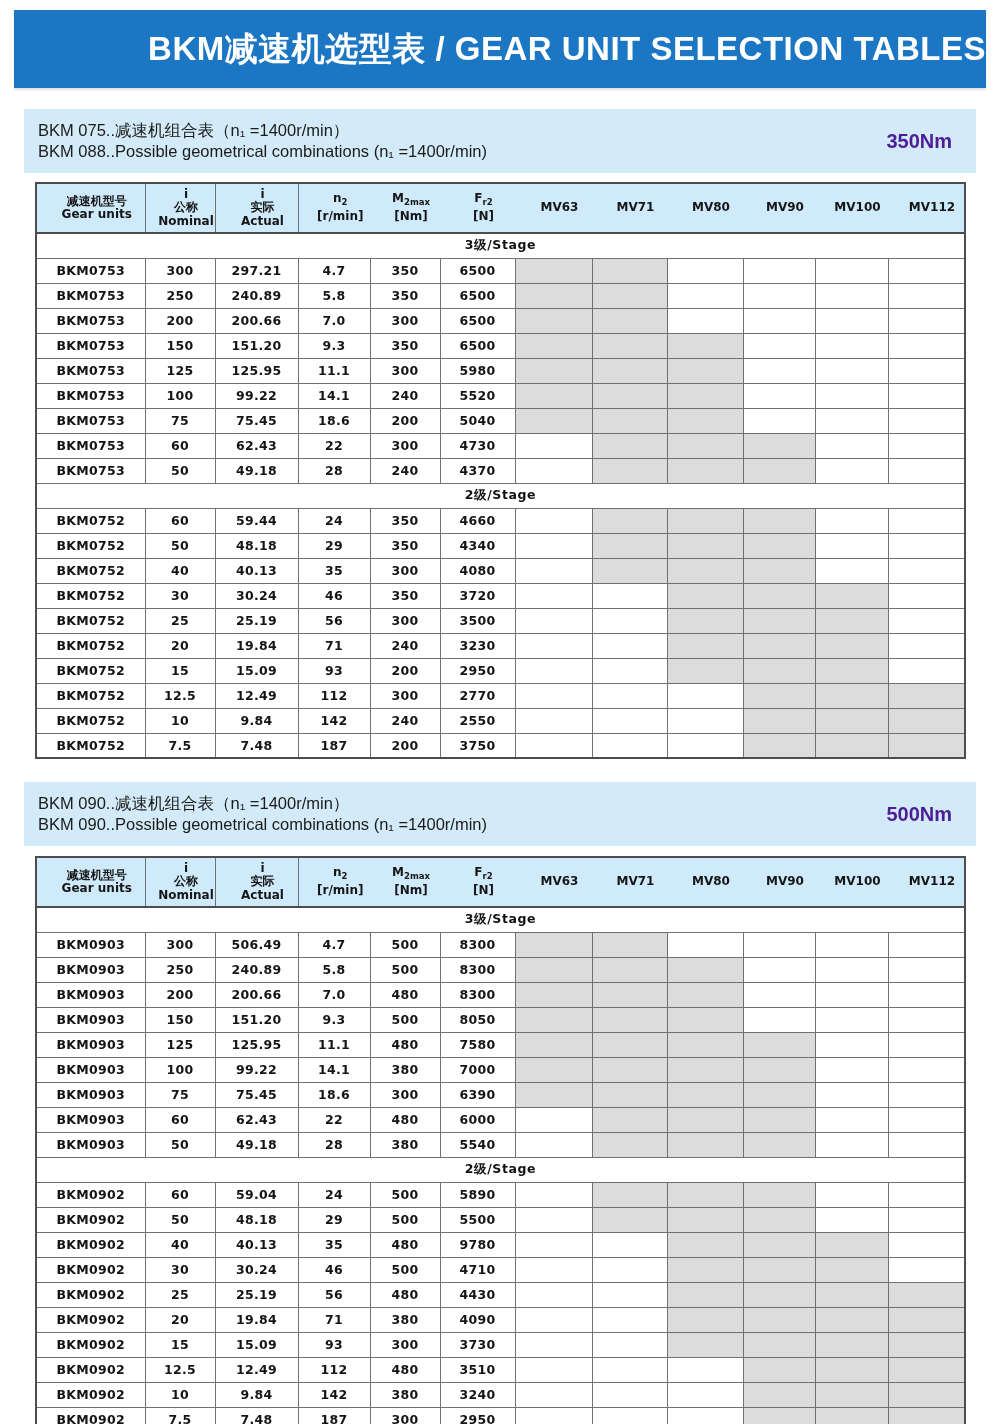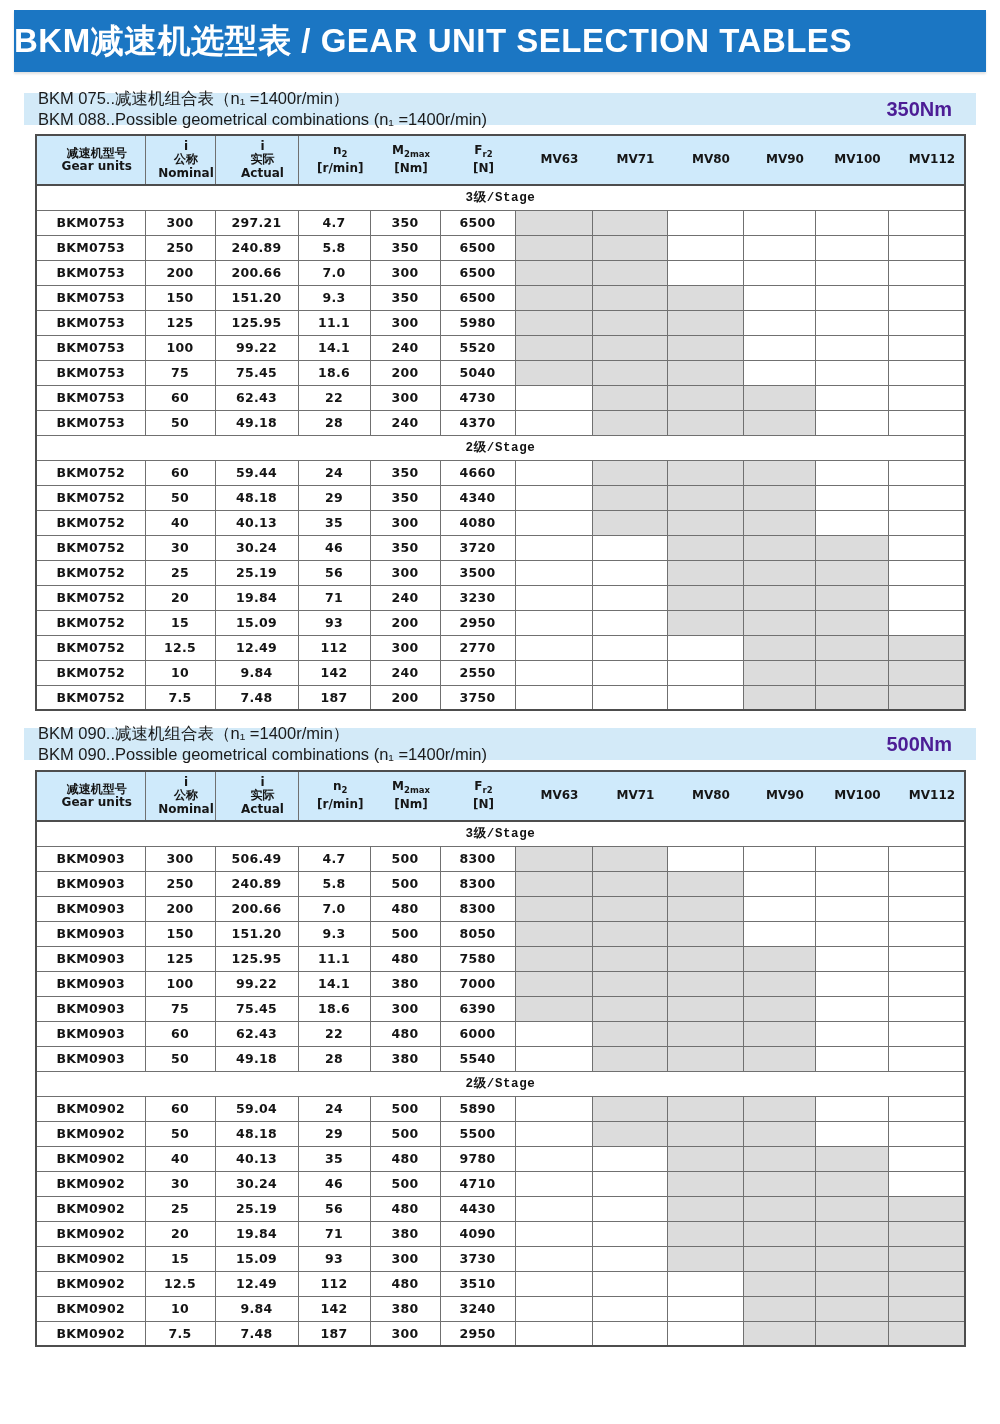--- a/index.html
+++ b/index.html
@@ -11,36 +11,36 @@
     --heavy-border:#4d4d4d;
   }
   *{box-sizing:border-box;}
   html,body{margin:0;padding:0;}
   body{
     width:1000px;height:1424px;overflow:hidden;
     background:#ffffff;
     font-family:"DejaVu Sans","Liberation Sans",sans-serif;
   }
   .banner{
-    margin:10px 14px 0 14px;height:62px;
+    margin:10px 14px 0 14px;height:78px;
     background:var(--banner);
-    display:flex;align-items:center;justify-content:flex-start;
+    display:flex;align-items:center;justify-content:flex-end;
     box-shadow:0 2px 2px rgba(0,0,0,.12);
   }
   .banner span{
     color:#fff;font-weight:bold;font-size:33px;letter-spacing:.5px;
     font-family:"Liberation Sans",sans-serif;
   }
   .strip{
-    margin:21px 24px 0 24px;height:32px;
+    margin:21px 24px 0 24px;height:64px;
     background:var(--strip);
     display:flex;align-items:center;justify-content:space-between;
     padding:0 24px 0 14px;
   }
-  .strip.second{margin-top:17px;}
+  .strip.second{margin-top:23px;}
   .cap{font-family:"Liberation Sans",sans-serif;font-size:16.5px;line-height:21px;color:#1b1b1b;}
   .torque{font-family:"Liberation Sans",sans-serif;font-size:20px;font-weight:bold;color:#4c1d95;}
   table.gear-table{
     border-collapse:collapse;table-layout:fixed;
     margin:9px 0 0 35px;width:929px;
     border:2px solid var(--heavy-border);
   }
   table.gear-table.second{margin-top:10px;}
   .gear-table th{
     background:var(--thead);
@@ -51,21 +51,21 @@
   }
   .gear-table th.sep{border-right:1px solid var(--inner-border);}
   .gear-table th sub{font-size:8.5px;}
   .gear-table td{border:1px solid var(--inner-border);background:#fff;}
   .gear-table td.val{
     height:25px;text-align:center;vertical-align:middle;
     font-size:12.5px;font-weight:bold;letter-spacing:.3px;color:#141414;
   }
   .gear-table td.stage-cell{
     height:25px;text-align:center;vertical-align:middle;
-    font-size:12.5px;font-weight:bold;letter-spacing:.6px;color:#111;font-family:Liberation Mono, monospace;
+    font-size:12.5px;font-weight:bold;letter-spacing:.6px;color:#111;
   }
   .gear-table td.mv.on{background:var(--gray);}
   .hline{display:block;text-align:center;padding-left:12px;}
 </style>
 </head>
 <body>
 
 <div class="page">
 
   <header class="banner">

